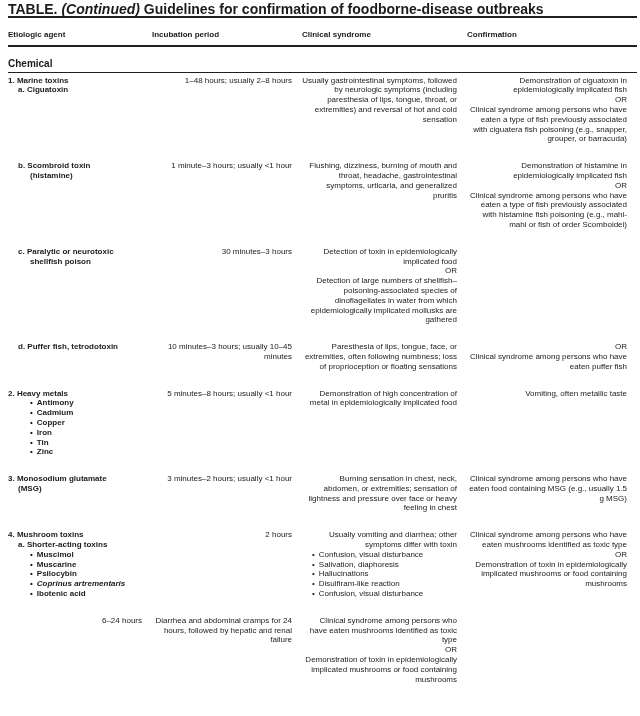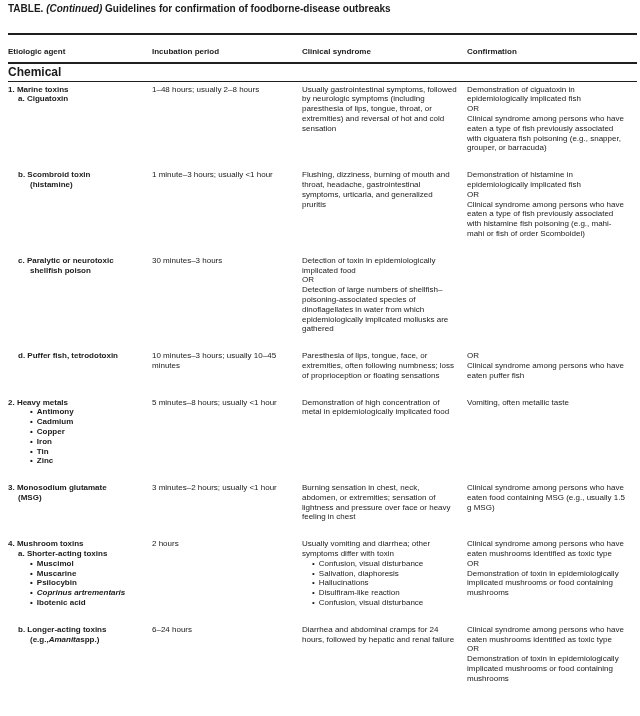--- a/index.html
+++ b/index.html
@@ -3,29 +3,29 @@
 <meta charset="utf-8">
 <style>
   html,body{margin:0;padding:0;background:#ffffff;}
   body{width:640px;height:716px;overflow:hidden;}
   .page{
     box-sizing:border-box;width:640px;height:716px;
     padding:3px 3px 0 8px;
     font-family:"Liberation Sans","DejaVu Sans",sans-serif;
     font-size:8px;line-height:9.8px;color:#1b1b1b;
   }
-  .title{font-size:10px;line-height:12px;font-weight:bold;padding-bottom:18px;}
+  .title{font-size:14px;line-height:12px;font-weight:bold;padding-bottom:1px;}
   .title .it{font-style:italic;}
   .rule{border-bottom:2px solid #1f1f1f;}
   .rule-thin{border-bottom:1.4px solid #1f1f1f;}
   .grid{display:grid;grid-template-columns:144px 150px 165px 1fr;}
   .hdr{font-weight:bold;padding:12px 0 5px 0;}
   .hdr .c{}
-  .section{font-weight:bold;font-size:12px;padding:4px 0 3px 0;}
-  .rows{padding-top:3px;}
+  .section{font-weight:bold;font-size:10px;padding:12px 0 3px 0;}
+  .rows{padding-top:3px;text-align:right;}
   .row{padding-bottom:17px;}
   .cell{padding-right:10px;}
   .agent{font-weight:bold;}
   .ind0{padding-left:0;}
   .ind1{padding-left:10px;}
   .ind2{padding-left:22px;}
   .it{font-style:italic;}
   .aline{display:flex;align-items:baseline;}
   .blt{margin-right:4px;flex:0 0 auto;}
   .cbullet{display:flex;padding-left:10px;align-items:baseline;}
@@ -232,30 +232,20 @@
             <span>Confusion, visual disturbance</span>
           </div>
         </div>
         <div class="cell">
           <div class="para">Clinical syndrome among persons who have eaten mushrooms identified as toxic type</div>
           <div class="para">OR</div>
           <div class="para">Demonstration of toxin in epidemiologically implicated mushrooms or food containing mushrooms</div>
         </div>
       </div>
       <div class="grid row">
-        <div class="cell agent">
-          <div class="aline ind1">
-            <span>b. Longer-acting toxins</span>
-          </div>
-          <div class="aline ind2">
-            <span>(e.g., </span>
-            <span class="it">Amanita</span>
-            <span> spp.)</span>
-          </div>
-        </div>
         <div class="cell">6–24 hours</div>
         <div class="cell">
           <div class="para">Diarrhea and abdominal cramps for 24 hours, followed by hepatic and renal failure</div>
         </div>
         <div class="cell">
           <div class="para">Clinical syndrome among persons who have eaten mushrooms identified as toxic type</div>
           <div class="para">OR</div>
           <div class="para">Demonstration of toxin in epidemiologically implicated mushrooms or food containing mushrooms</div>
         </div>
       </div>

